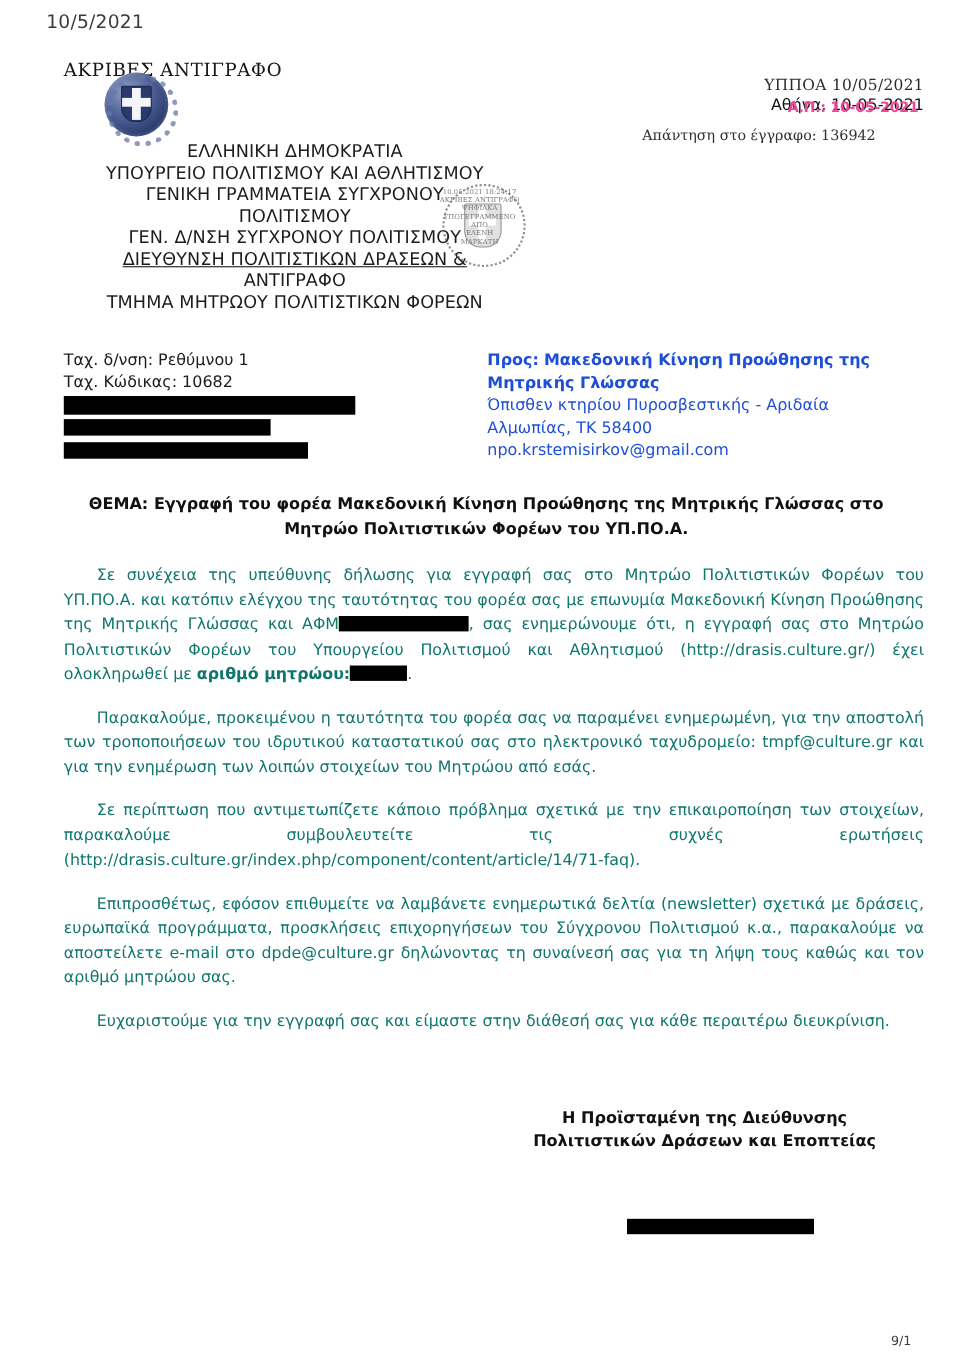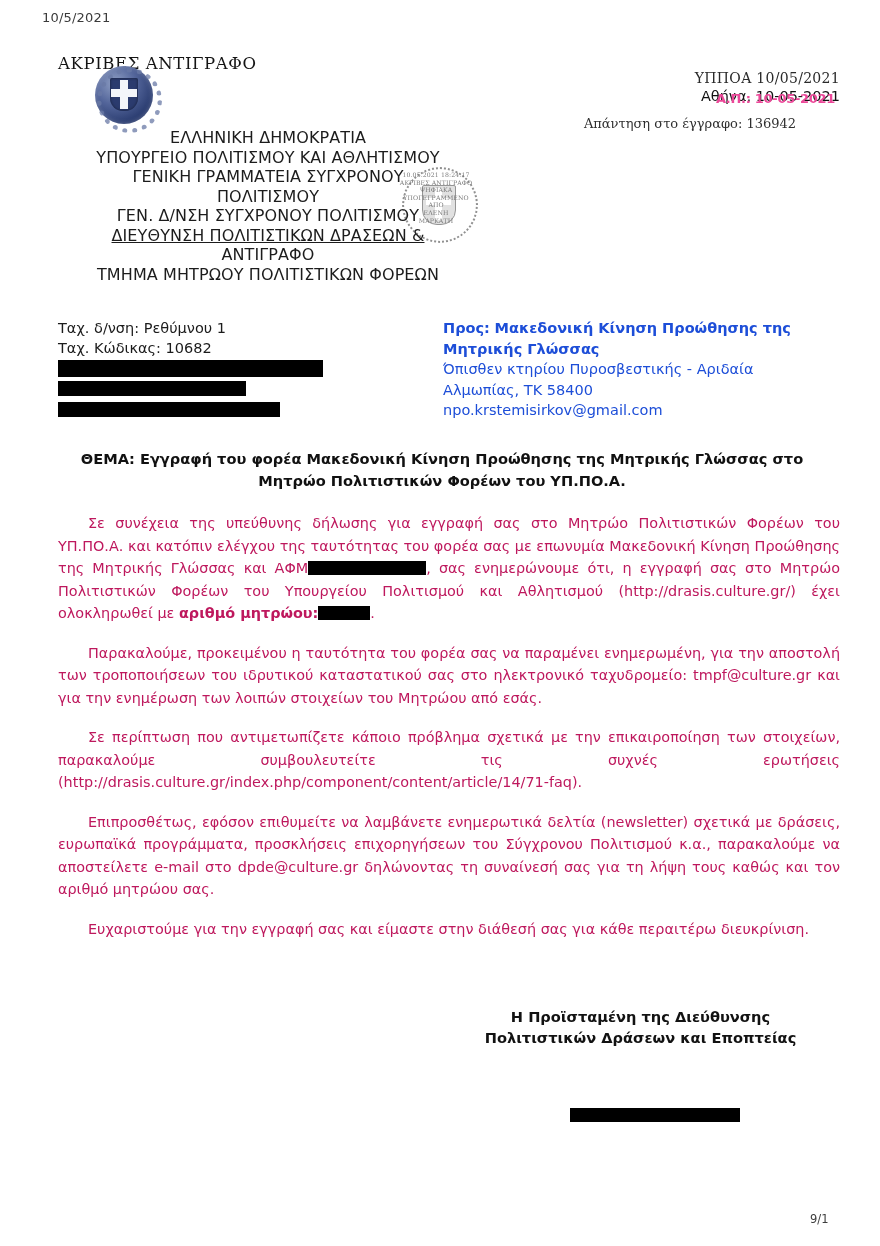--- a/index.html
+++ b/index.html
@@ -19,21 +19,21 @@
     background: #ffffff;
     overflow: hidden;
   }
 
   
   .abs { position: absolute; }
 
   
   .scan-date {
     left: 42px; top: 10px;
-    font-size: 13px;
+    font-size: 17px;
     color: #3a3a3a;
     letter-spacing: 0.2px;
   }
 
   
   .akrives {
     left: 58px; top: 54px;
     font-family: "DejaVu Serif", serif;
     font-size: 16.5px;
     color: #141414;
@@ -235,21 +235,21 @@
     color: #111;
   }
   .subject .lead { }
 
   
   .body-area {
     left: 58px; top: 512px;
     width: 782px;
     font-size: 14.4px;
     line-height: 22.5px;
-    color: #be185d;
+    color: #0f766e;
   }
   .para {
     text-align: justify;
     text-indent: 30px;
     margin: 0 0 17px 0;
   }
   .para b { font-weight: bold; }
 
   
   .closing {

